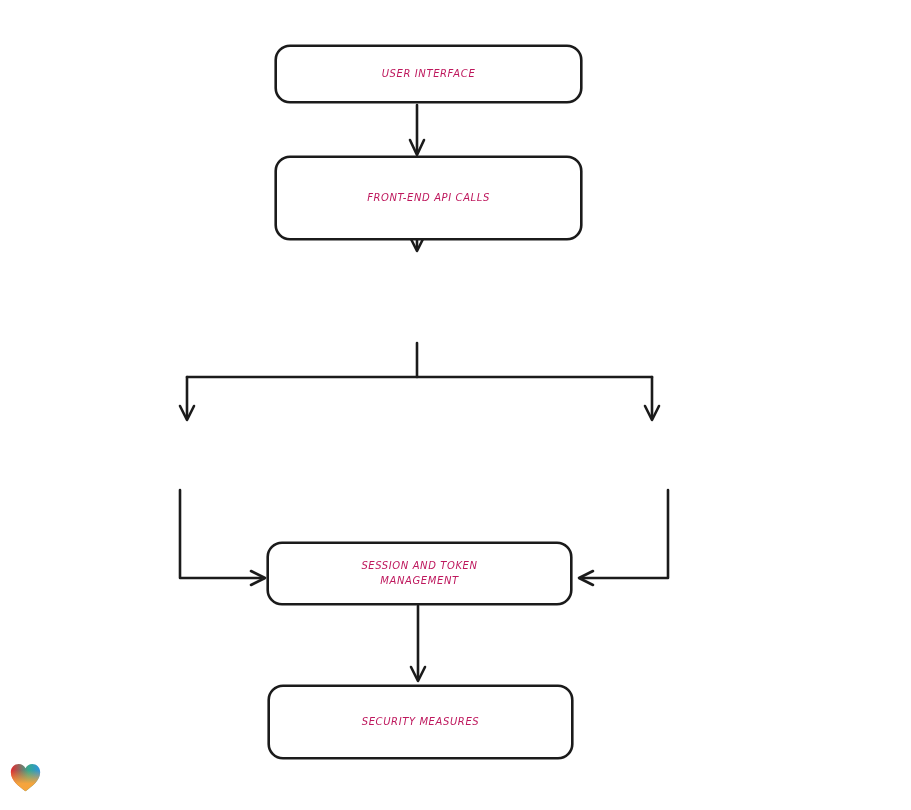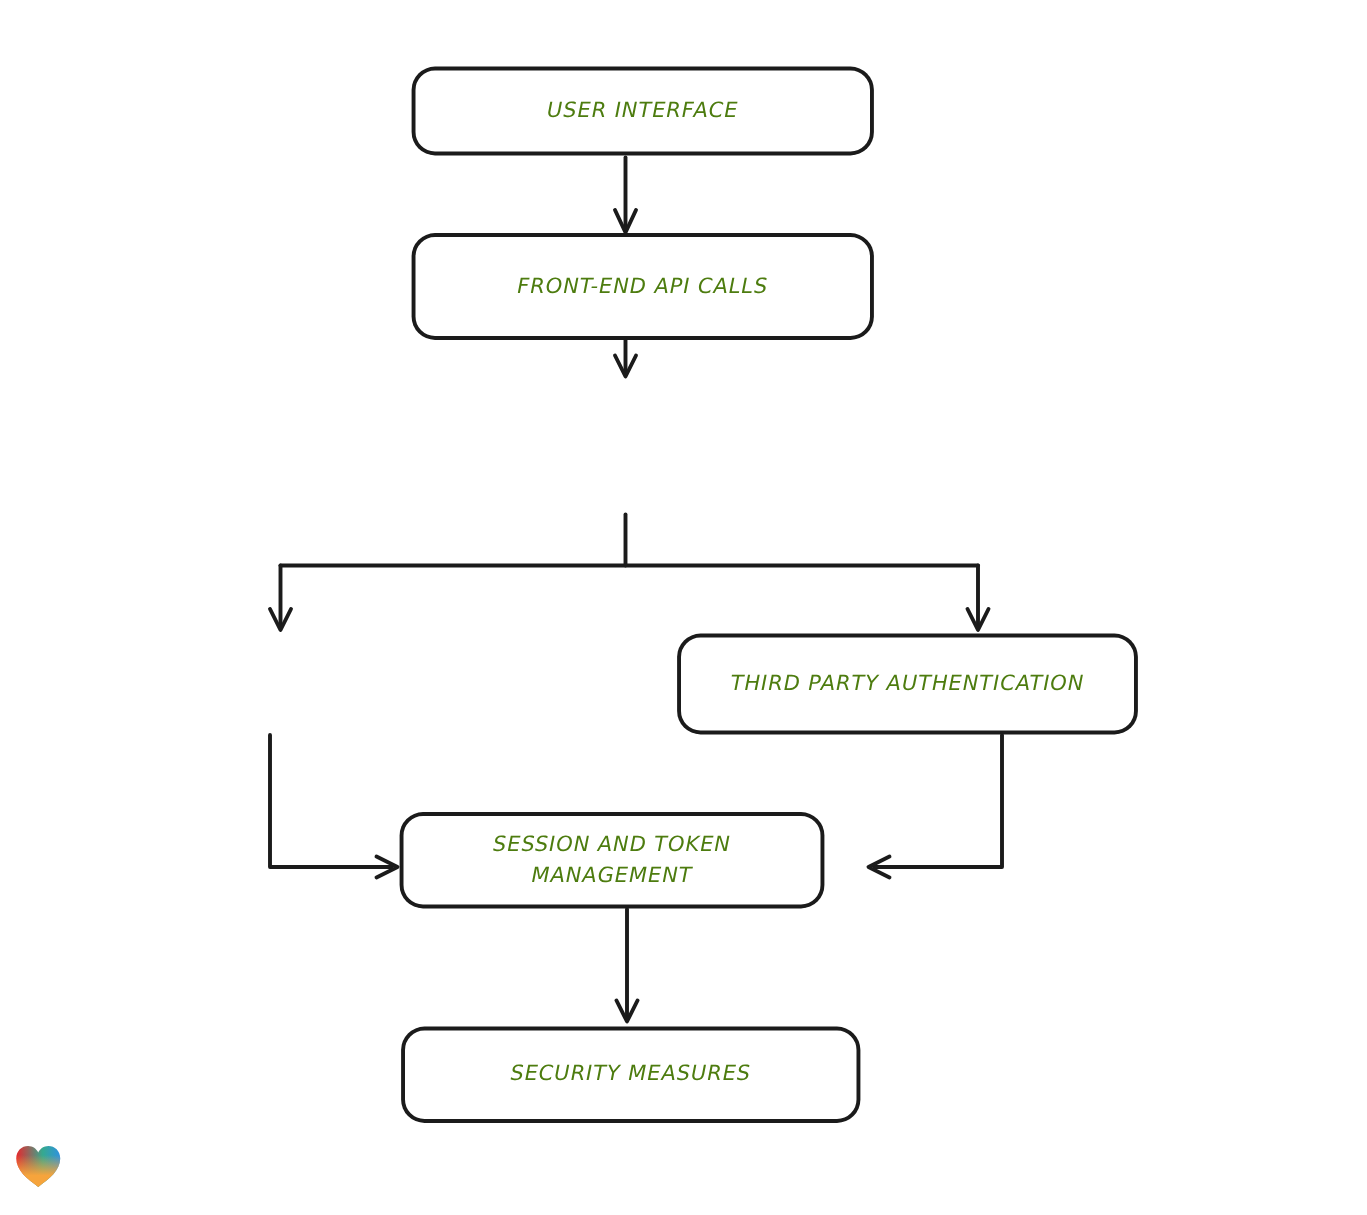--- a/index.html
+++ b/index.html
@@ -31,37 +31,37 @@
     border-radius: 15px;
     box-shadow: 0 0 0 0.6px #1b1b1b;
     display: flex;
     align-items: center;
     justify-content: center;
     text-align: center;
   }
   .node .label {
     font-family: "DejaVu Sans", sans-serif;
     font-style: italic;
-    font-size: 14px;
+    font-size: 10px;
     font-weight: 500;
     letter-spacing: 0.6px;
     line-height: 1.45;
-    color: #4d7c0f;
+    color: #be185d;
     display: inline-block;
   }
   .node .label.wrap-back-end { max-width: 240px; }
   .node .label.wrap-session  { max-width: 185px; }
 
   .node-user-interface   { left: 275px; top: 45px;  width: 307px; height: 58px; }
-  .node-front-end        { left: 275px; top: 156px; width: 307px; height: 70px; }
+  .node-front-end        { left: 275px; top: 156px; width: 307px; height: 84px; }
   .node-back-end         { left: 275px; top: 253px; width: 307px; height: 89px; }
   .node-database         { left: 66px;  top: 423px; width: 306px; height: 66px; }
   .node-third-party      { left: 452px; top: 423px; width: 306px; height: 66px; }
-  .node-session          { left: 267px; top: 542px; width: 282px; height: 63px; }
-  .node-security         { left: 268px; top: 685px; width: 305px; height: 63px; }
+  .node-session          { left: 267px; top: 542px; width: 305px; height: 63px; }
+  .node-security         { left: 268px; top: 685px; width: 305px; height: 74px; }
 
   .logo-heart {
     position: absolute;
     left: 9px;
     top: 761px;
     width: 33px;
     height: 34px;
   }
 </style>
 </head>
@@ -109,23 +109,20 @@
   <div class="node node-user-interface">
     <span class="label">USER INTERFACE</span>
   </div>
 
   <div class="node node-front-end">
     <span class="label">FRONT-END API CALLS</span>
   </div>
 
 
 
-  <div class="node node-third-party">
-    <span class="label">THIRD PARTY AUTHENTICATION</span>
-  </div>
 
   <div class="node node-session">
     <span class="label wrap-session">SESSION AND TOKEN MANAGEMENT</span>
   </div>
 
   <div class="node node-security">
     <span class="label">SECURITY MEASURES</span>
   </div>
 
   <div class="logo-heart">

